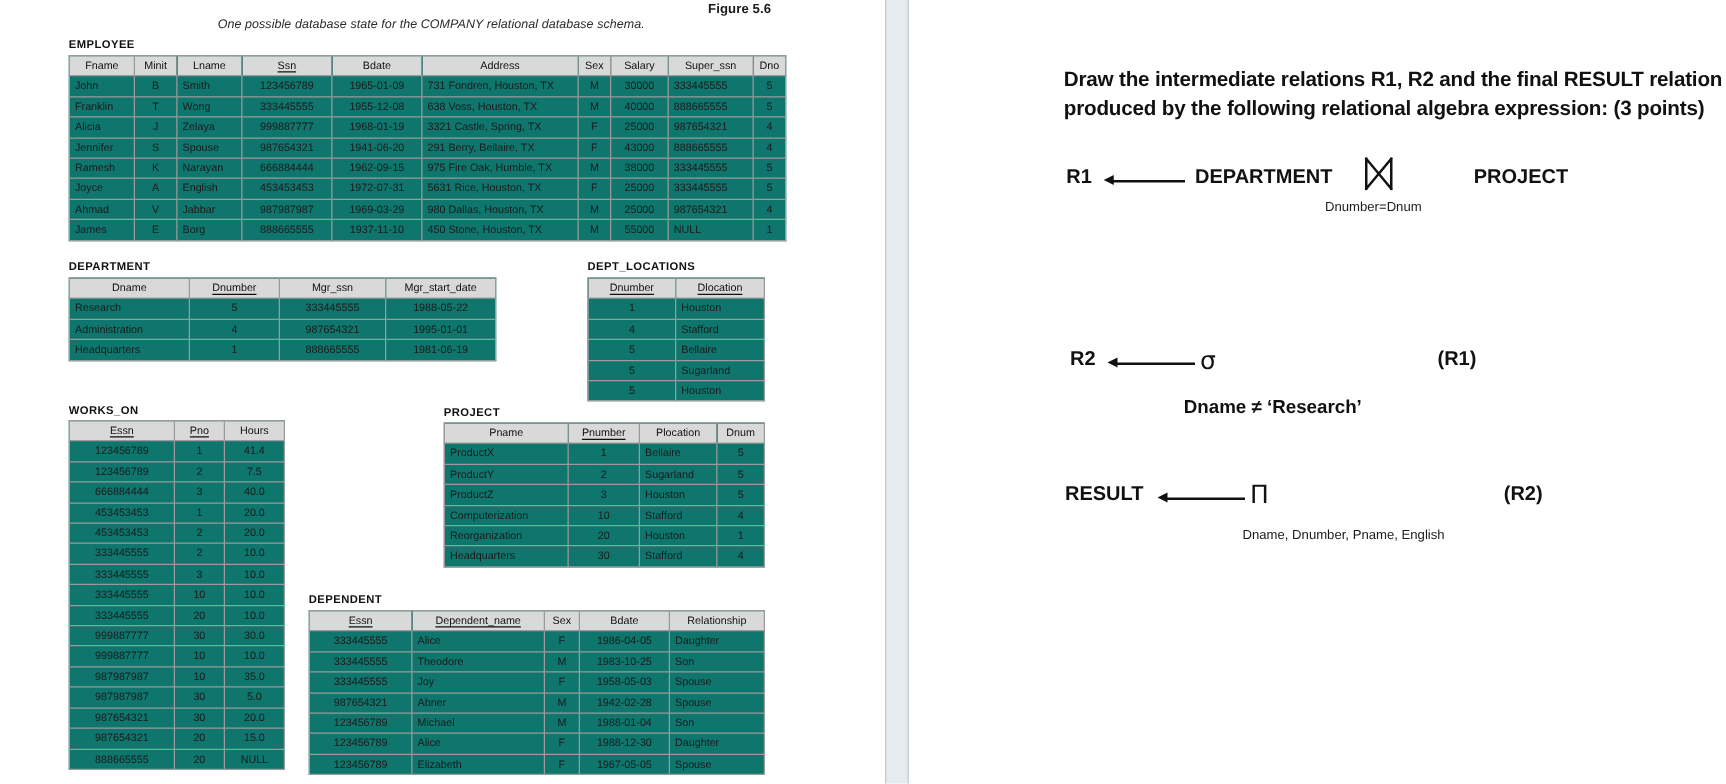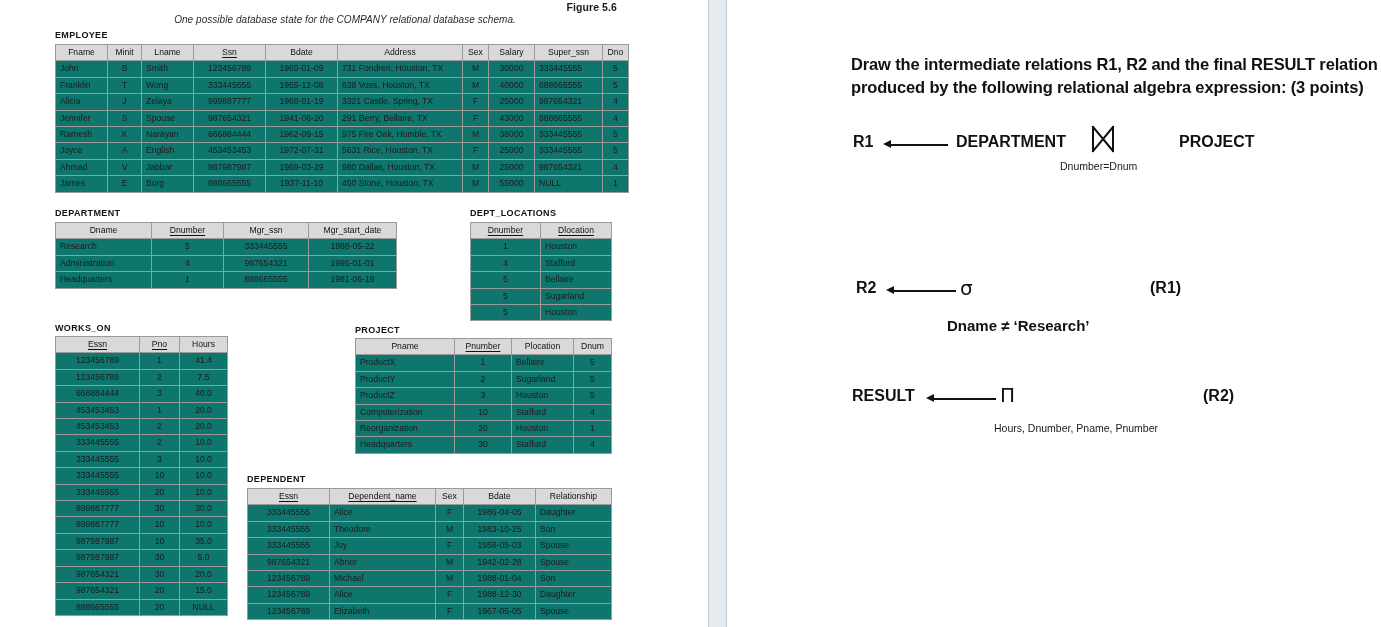--- a/index.html
+++ b/index.html
@@ -566,15 +566,15 @@
   </div>
 
   <div class="algebra-row">
     <div class="lbl" style="left:124px;top:387px;">RESULT</div>
     <div class="arrow" style="left:198px;top:394px;width:70px;height:9px;">
       <span class="head"></span>
         <span class="shaft" style="width:63px;"></span>
     </div>
     <div class="op-big" style="left:272px;top:383px;">Π</div>
     <div class="lbl" style="left:475px;top:387px;text-align:center;">(R2)</div>
-    <div class="sub" style="left:266px;top:422px;">Hours, Dnumber, Pname, Pnumber</div>
+    <div class="sub" style="left:266px;top:422px;">Dname, Dnumber, Pname, English</div>
   </div>
 </div>
 
 </body></html>

